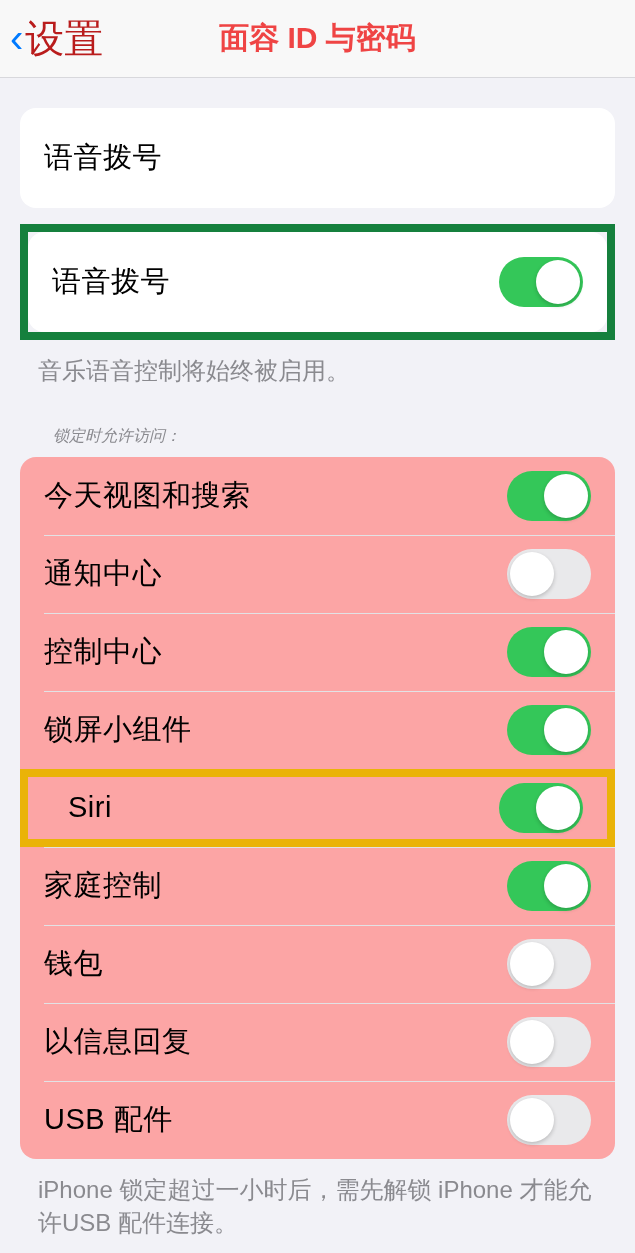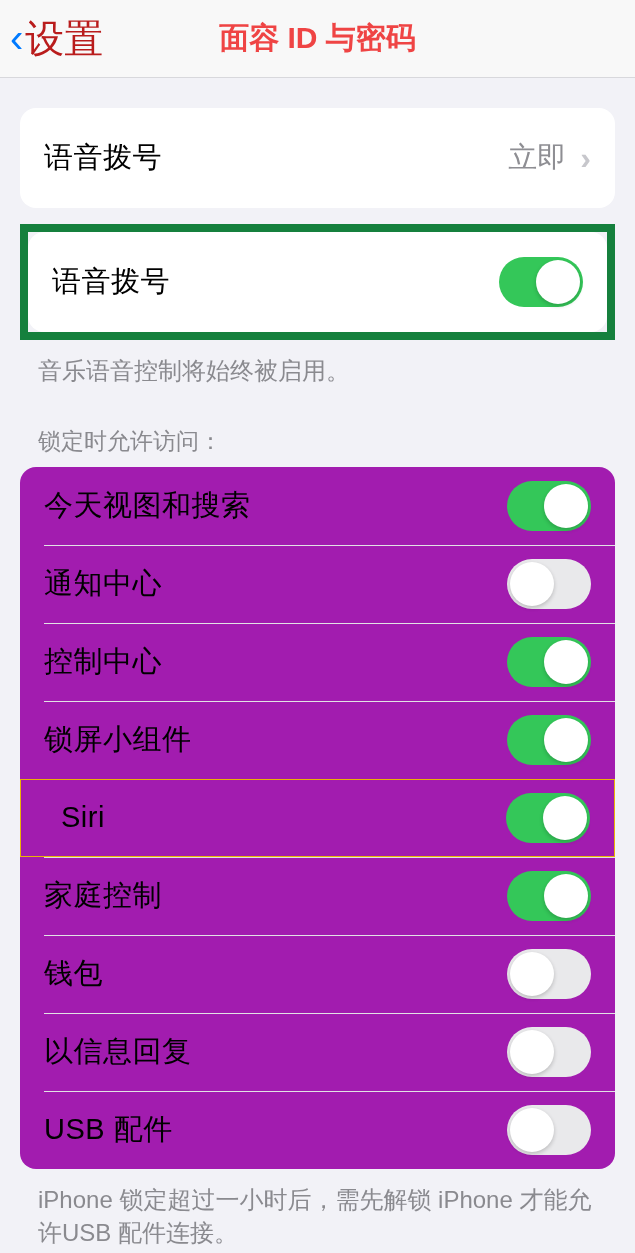--- a/index.html
+++ b/index.html
@@ -99,23 +99,24 @@
       font-weight: 600;
       margin-left: 4px;
     }
     .footer-text {
       font-size: 24px;
       color: #8a8a8f;
       padding: 14px 40px 0 38px;
       line-height: 1.4;
     }
     .section-header {
-      font-size: 23px;
+      font-size: 16px;
       color: #8a8a8f;
-      padding: 38px 38px 10px 38px;
+      padding: 38px 38px 10px 53px;
+      font-style: italic;
     }
     .toggle {
       width: 84px;
       height: 50px;
       border-radius: 25px;
       position: relative;
       cursor: pointer;
       flex-shrink: 0;
     }
     .toggle.on {
@@ -142,31 +143,31 @@
     .highlight-box {
       border: 8px solid #15803d;
       margin: 16px 20px 0 20px;
       border-radius: 0;
     }
     .highlight-box .group {
       margin: 0;
       border-radius: 16px;
     }
     .highlight-row {
-      border: 1px solid #eab308;
+      border: 8px solid #eab308;
       position: relative;
       z-index: 10;
       padding-left: 40px;
     }
     .highlight-row::before {
       display: none !important;
     }
     .group-wrapper {
       margin: 0 20px;
-      background: #a21caf;
+      background: #fca5a5;
       border-radius: 16px;
       overflow: hidden;
       position: relative;
     }
   </style>
 </head>
 <body>
 
 <div class="header">
   <div class="back-button">
@@ -174,24 +175,20 @@
     <span class="back-label">设置</span>
   </div>
   <div class="header-title">面容 ID 与密码</div>
 </div>
 
 <div class="content">
 
   <div class="group first">
     <div class="row tall">
       <span class="row-label">语音拨号</span>
-      <div class="row-right">
-        <span class="row-value">立即</span>
-        <span class="chevron-right">›</span>
-      </div>
     </div>
   </div>
 
   <div class="highlight-box">
     <div class="group" style="margin:0;">
       <div class="row tall">
         <span class="row-label">语音拨号</span>
         <div class="toggle on">
           <div class="toggle-knob"></div>
         </div>

